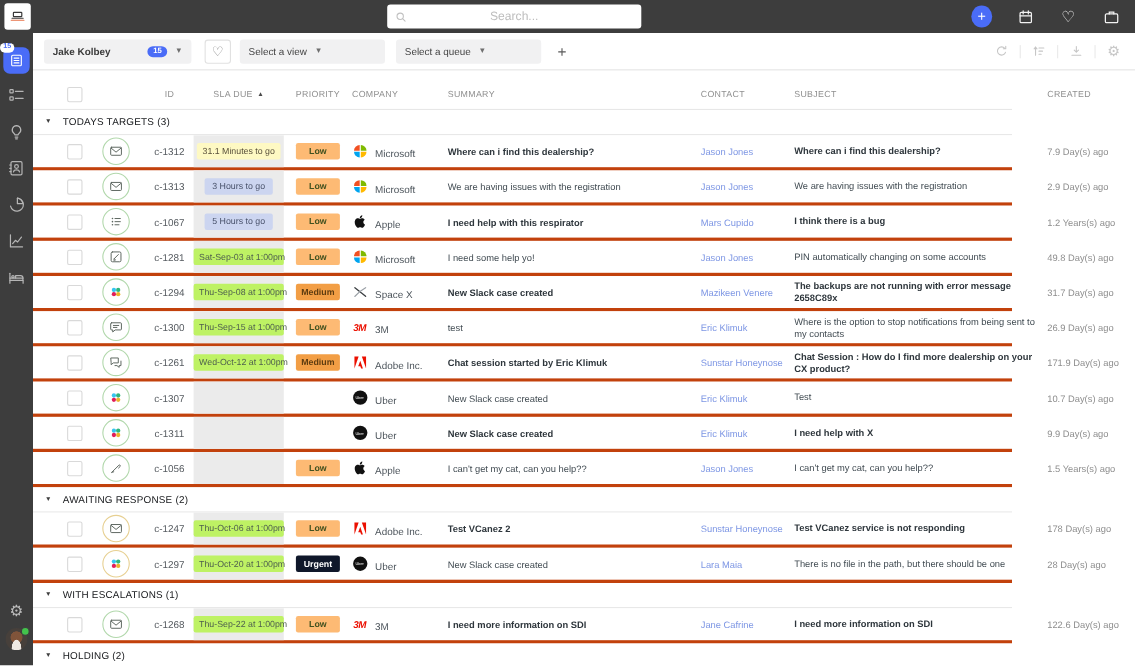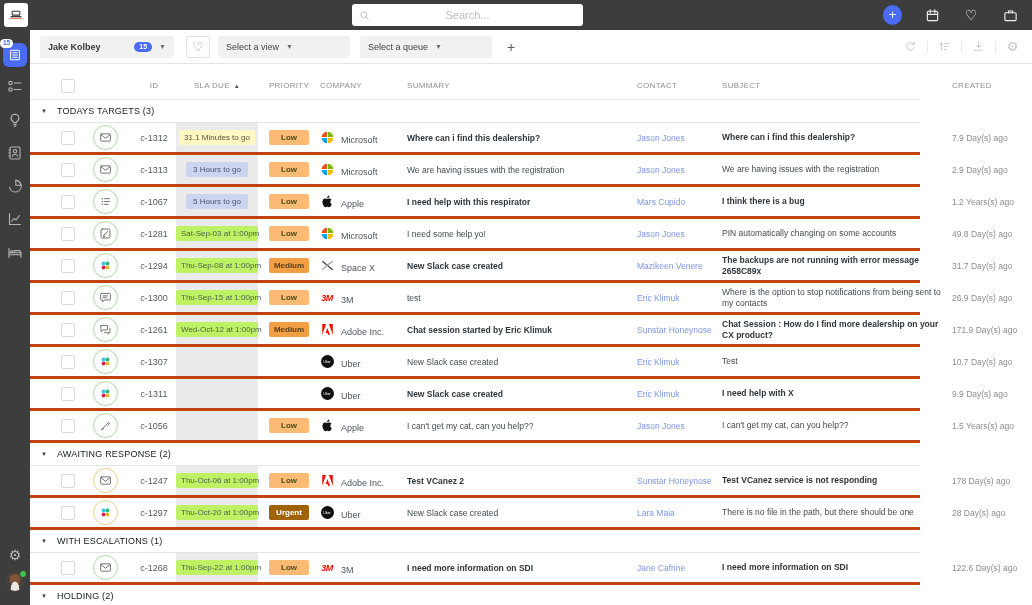--- a/index.html
+++ b/index.html
@@ -79,21 +79,21 @@
   .cell.sla{align-self:stretch;background:#ebebeb;display:flex;align-items:center;justify-content:center}
   .badge{font-size:8px;padding:3px 5px;border-radius:2px;white-space:nowrap;min-width:62px;
          text-align:center;box-sizing:border-box;line-height:1.2}
   .sla-warn{background:#fef9c3;color:#59503b}
   .sla-info{background:#ccd5f0;color:#49526b}
   .sla-date{background:#bef264;color:#4e5f4e}
   .cell.pri-c{display:flex;justify-content:center}
   .badge.pri{min-width:40px;padding:3px 4px;font-weight:bold}
   .pri-low{background:#fdba74;color:#42511f}
   .pri-medium{background:#f29e45;color:#5e3c10}
-  .pri-urgent{background:#a16207;color:#fff}
+  .pri-urgent{background:#0f172a;color:#fff}
   .cell.icn{display:flex;justify-content:center}
   .ring{width:25px;height:25px;border-radius:50%;border:1px solid #b2d8ac;display:flex;
         align-items:center;justify-content:center;box-sizing:border-box}
   .ring-yellow{border-color:#e7d092}
   .ring svg{width:13px;height:13px;stroke:#5d6660;fill:none;stroke-width:1.1;stroke-linecap:round;stroke-linejoin:round}
   .ring svg.colored{stroke:none}
   .cell.id{font-size:9px;color:#565b60;text-align:center}
   .cell.company{display:flex;align-items:flex-end;gap:7px;padding-left:8px}
   .logo{width:14px;height:14px;display:flex;align-items:center;justify-content:center;flex:none}
   .logo svg{width:13px;height:13px}

